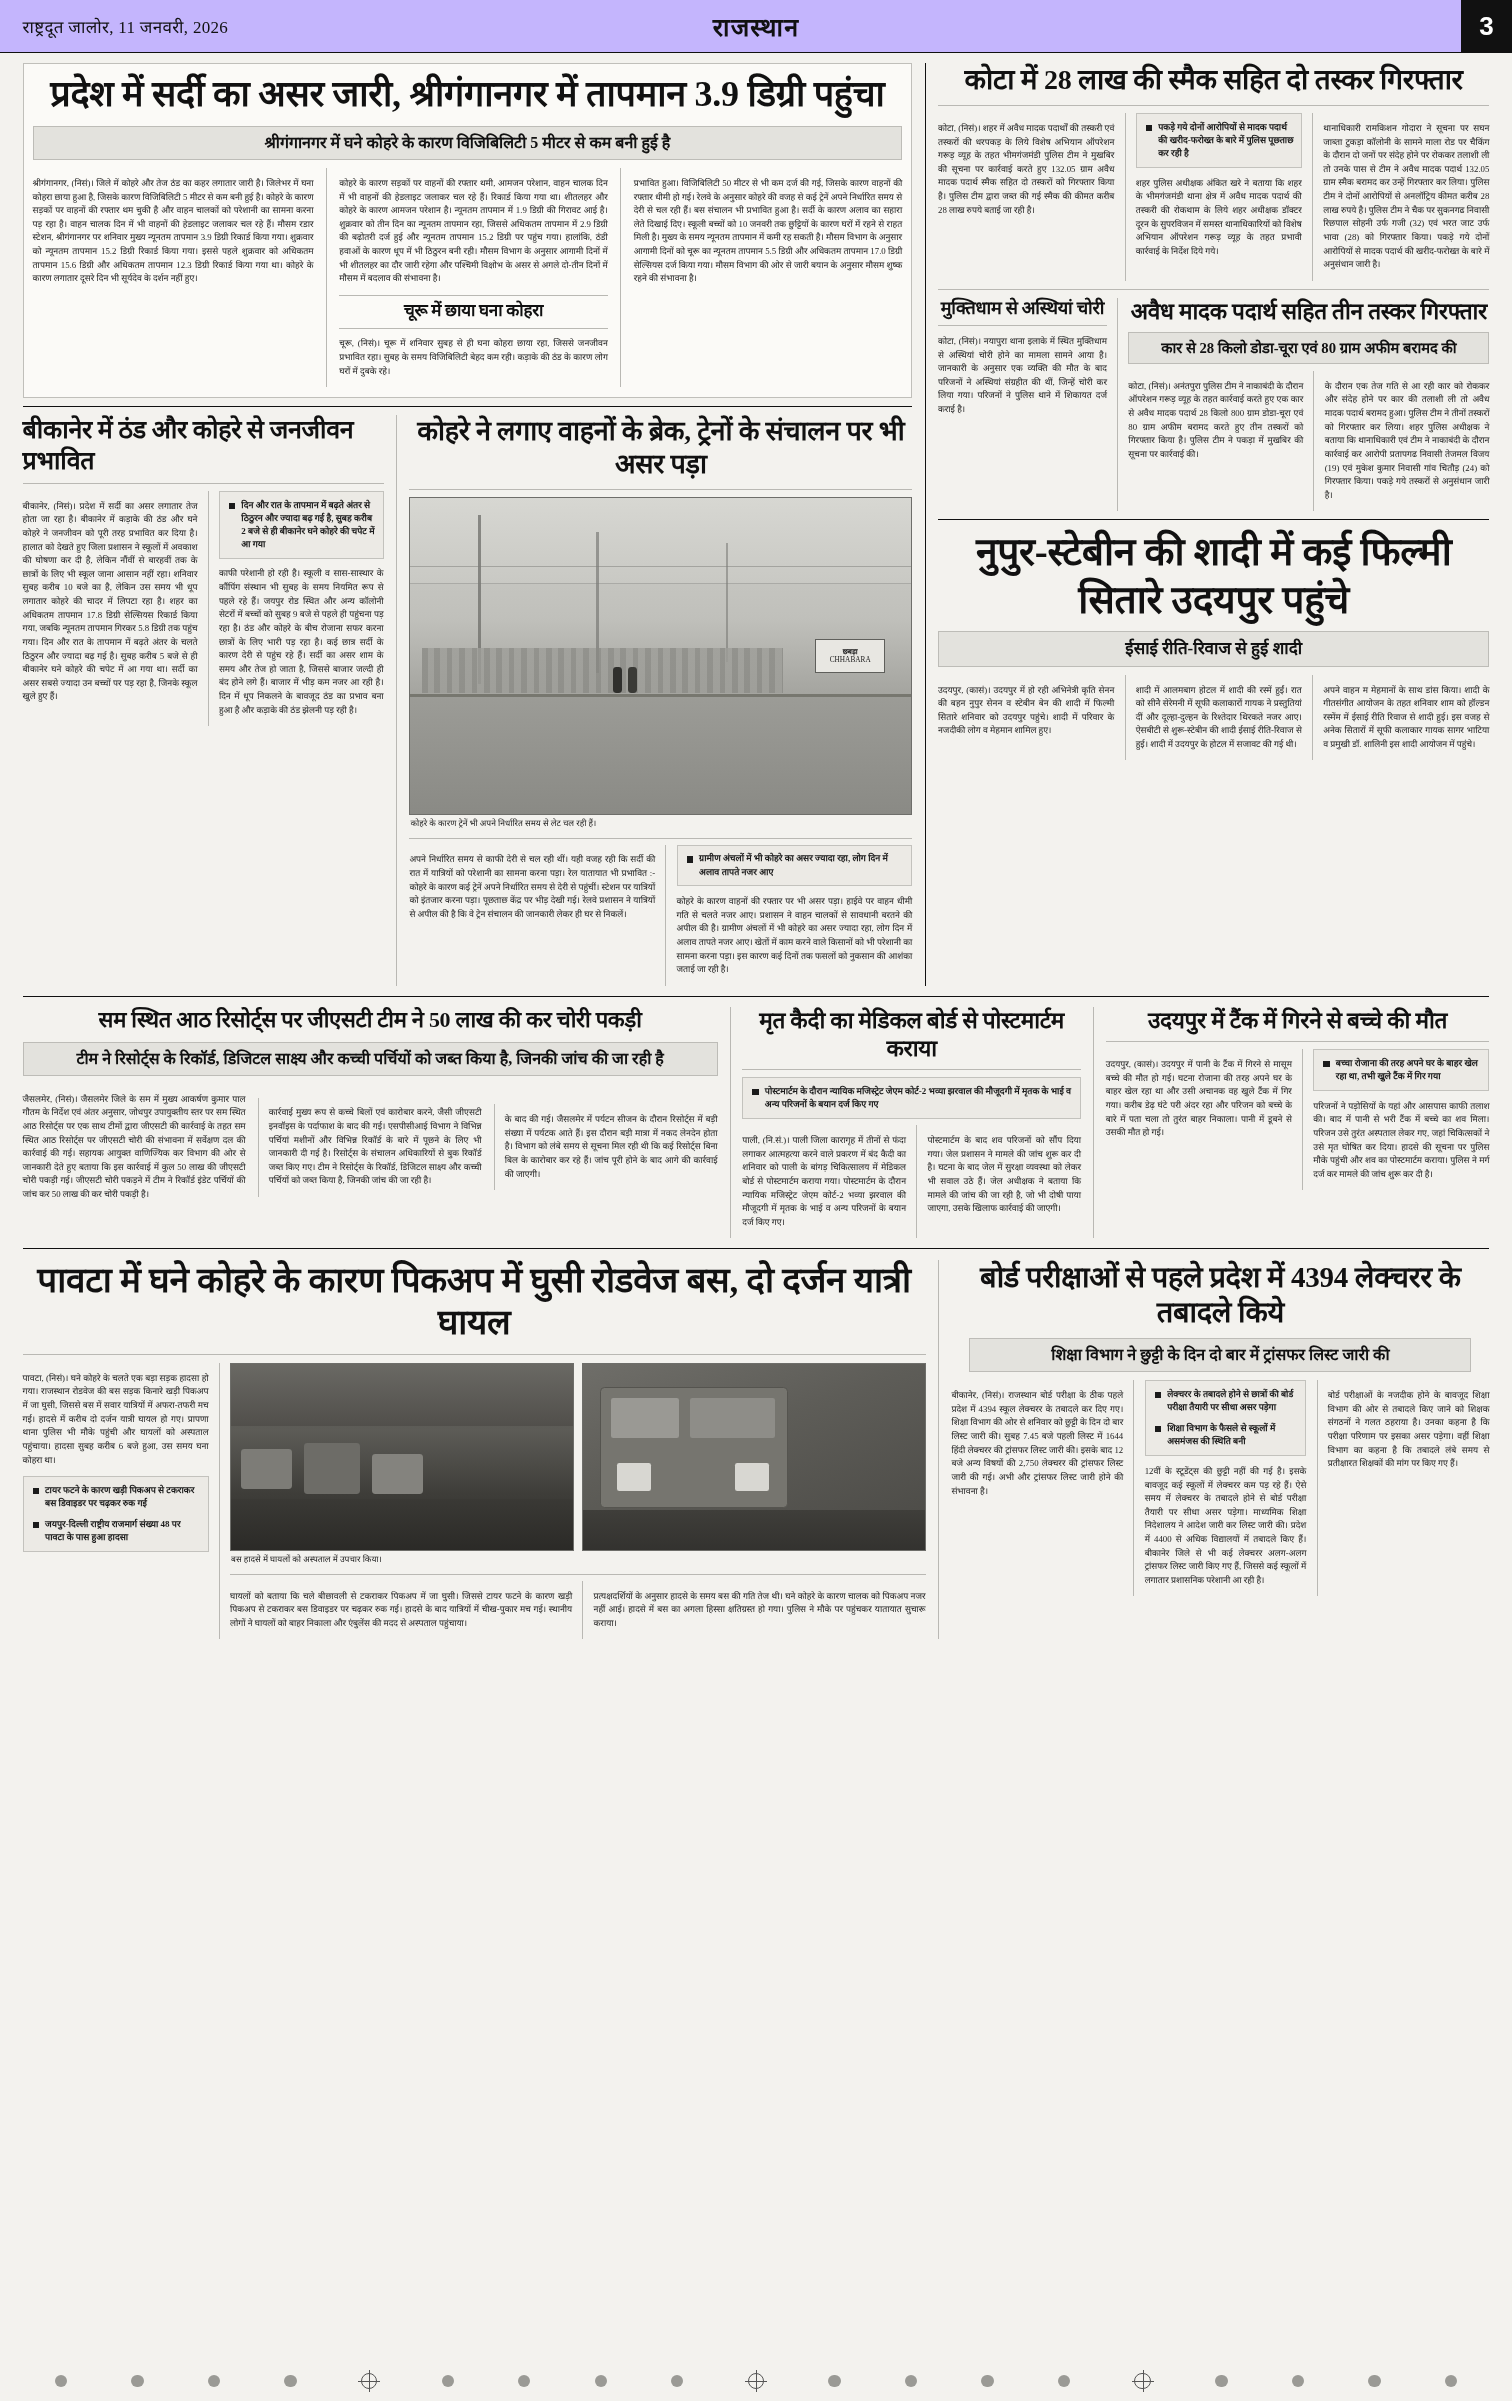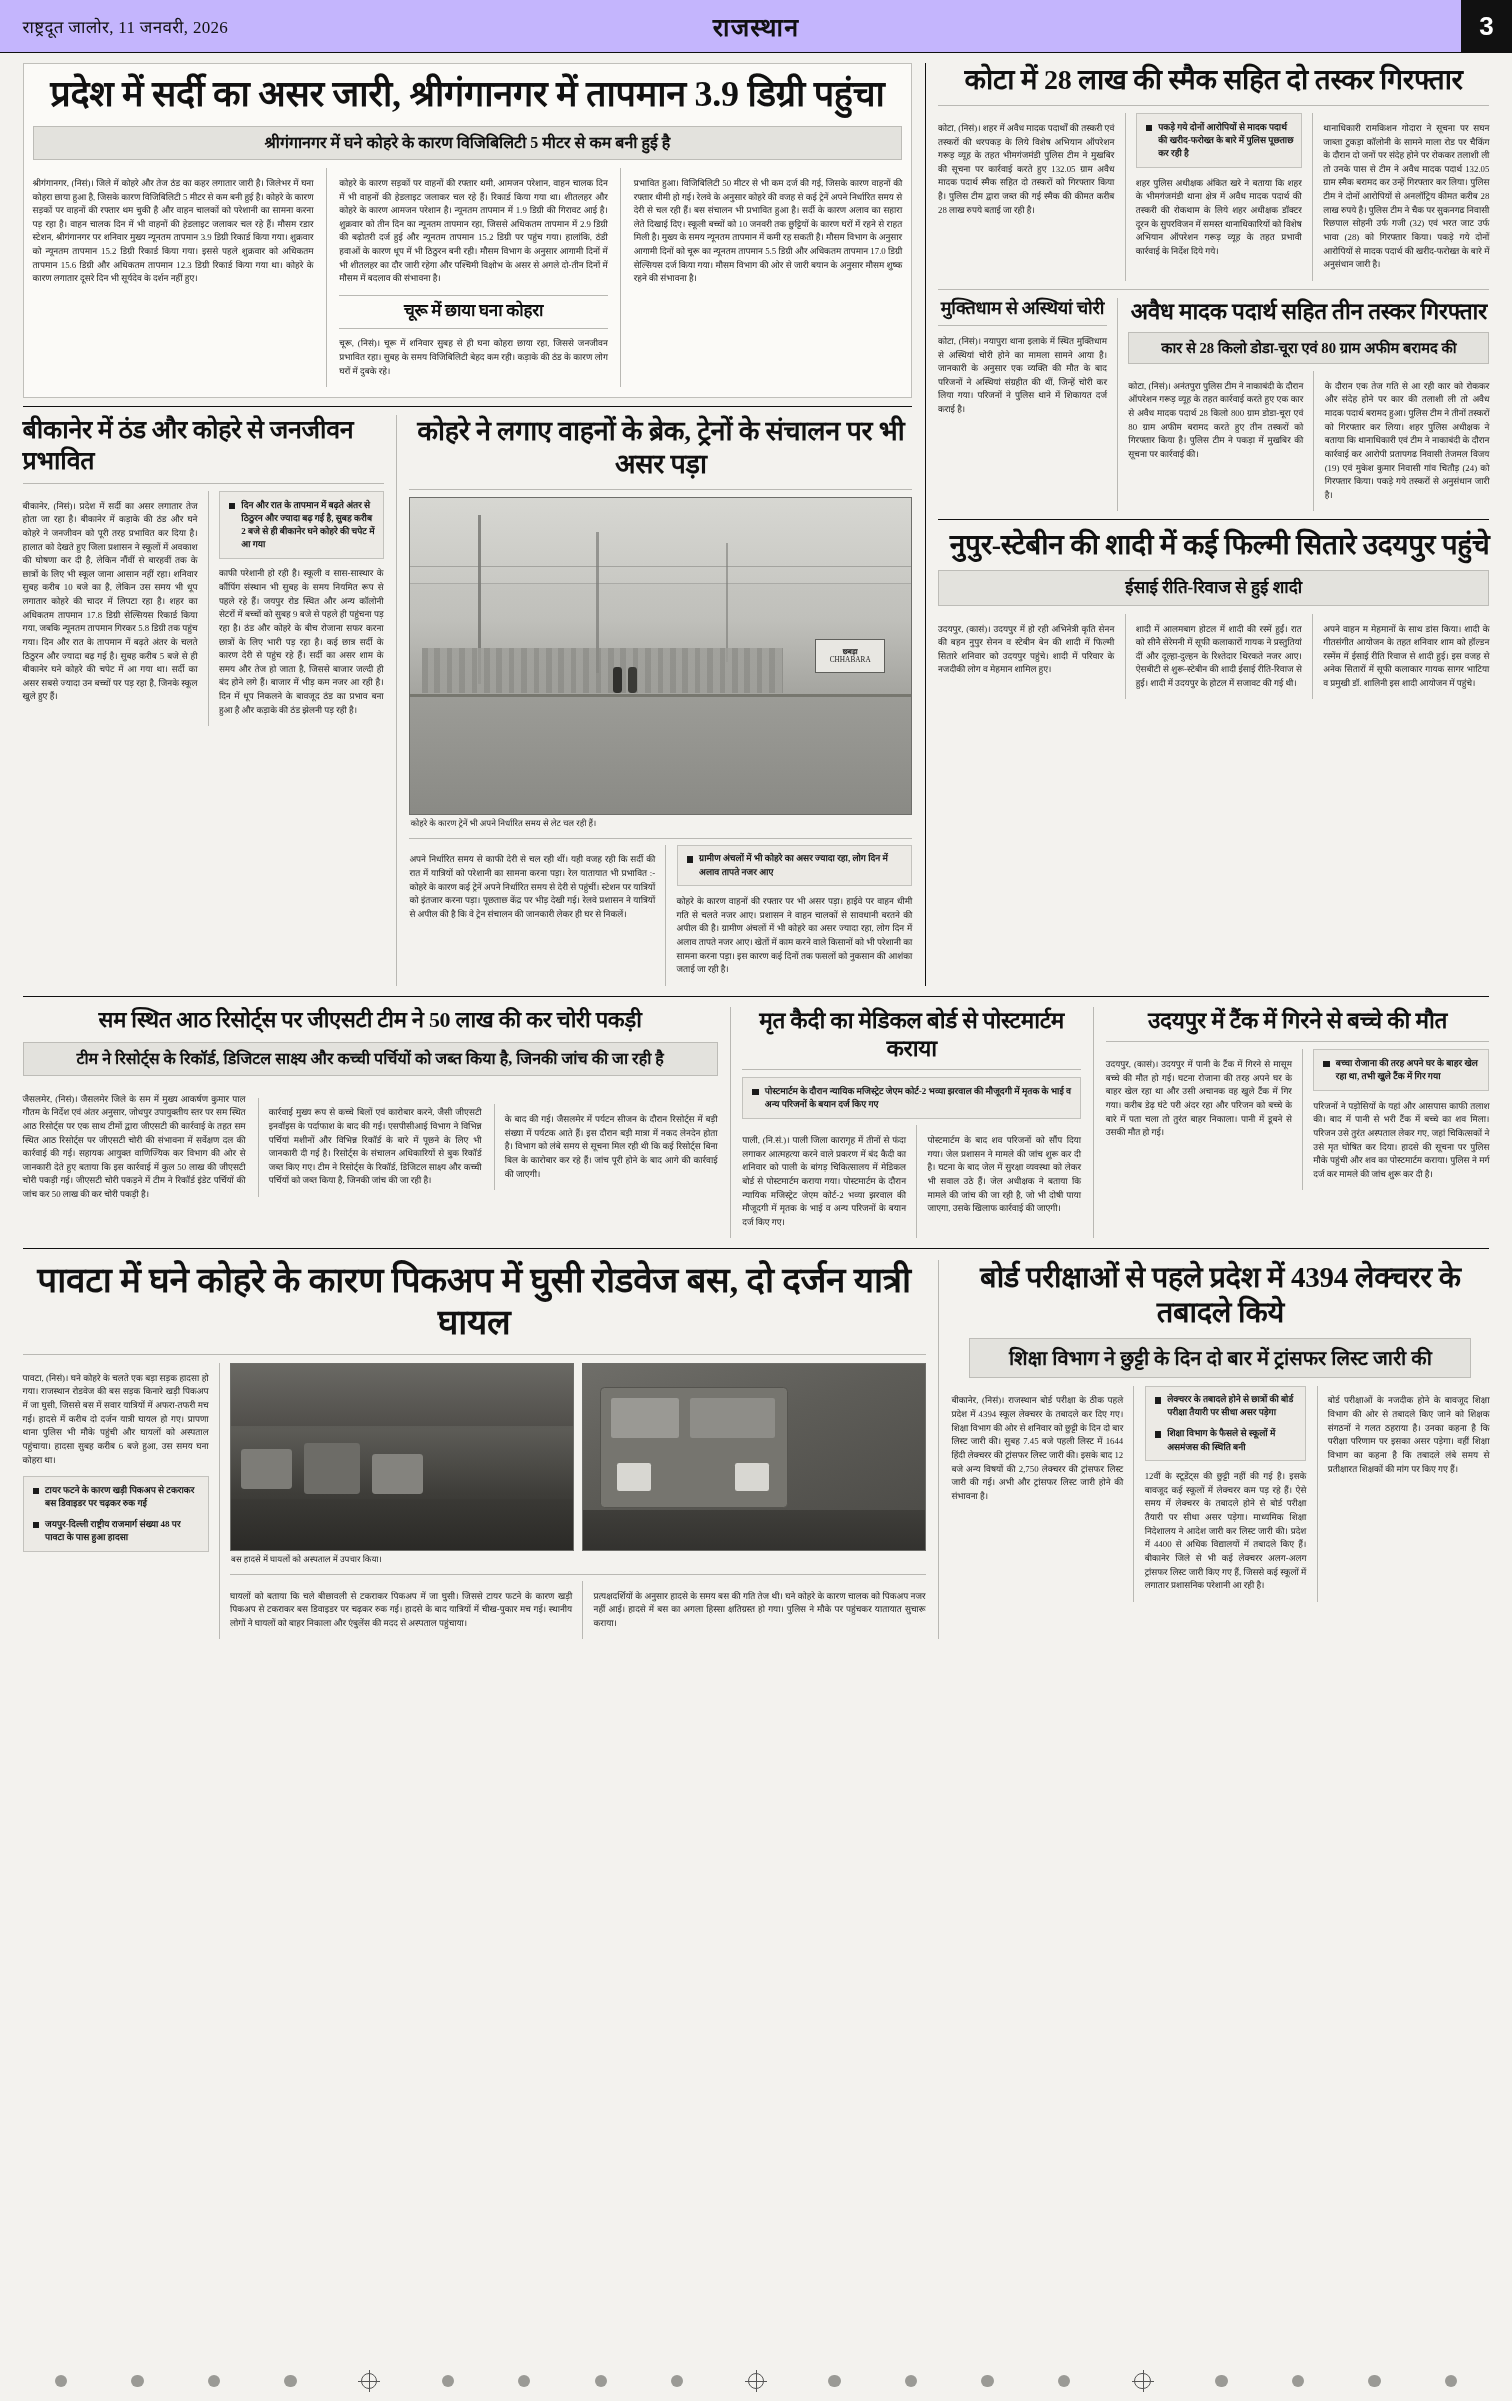--- a/index.html
+++ b/index.html
@@ -307,21 +307,21 @@
                   <p class="body-txt" style="padding-left:10.2px;">के दौरान एक तेज गति से आ रही कार को रोककर और संदेह होने पर कार की तलाशी ली तो अवैध मादक पदार्थ बरामद हुआ। पुलिस टीम ने तीनों तस्करों को गिरफ्तार कर लिया। शहर पुलिस अधीक्षक ने बताया कि थानाधिकारी एवं टीम ने नाकाबंदी के दौरान कार्रवाई कर आरोपी प्रतापगढ निवासी तेजमल विजय (19) एवं मुकेश कुमार निवासी गांव चितौड़ (24) को गिरफ्तार किया। पकड़े गये तस्करों से अनुसंधान जारी है।</p>
                 </div>
             </div>
           </div>
         </div>
       </div>
 
       <div class="hr-thick"></div>
 
       <div>
-        <div class="hl" style="font-size:28px; text-align:right;">नुपुर-स्टेबीन की शादी में कई फिल्मी सितारे उदयपुर पहुंचे</div>
+        <div class="hl" style="font-size:39px; text-align:center;">नुपुर-स्टेबीन की शादी में कई फिल्मी सितारे उदयपुर पहुंचे</div>
         <div class="sub-band" style="font-size:17px; margin:8px 0;">ईसाई रीति-रिवाज से हुई शादी</div>
         <div style="display:flex; gap:10.2px;">
           <div style="flex:1;">
               <p class="body-txt">उदयपुर, (कासं)। उदयपुर में हो रही अभिनेत्री कृति सेनन की बहन नुपुर सेनन व स्टेबीन बेन की शादी में फिल्मी सितारे शनिवार को उदयपुर पहुंचे। शादी में परिवार के नजदीकी लोग व मेहमान शामिल हुए।</p>
             </div>
           <div style="flex:1;" class="col-rule">
               <p class="body-txt" style="padding-left:10.2px;">शादी में आलमबाग होटल में शादी की रस्में हुईं। रात को सीनेे सेरेमनी में सूफी कलाकारों गायक ने प्रस्तुतियां दीं और दूल्हा-दुल्हन के रिश्तेदार थिरकते नजर आए। ऐसबीटी से शुरू-स्टेबीन की शादी ईसाई रीति-रिवाज से हुई। शादी में उदयपुर के होटल में सजावट की गई थी।</p>
             </div>
           <div style="flex:1;" class="col-rule">
               <p class="body-txt" style="padding-left:10.2px;">अपने वाहन म मेहमानों के साथ डांस किया। शादी के गीतसंगीत आयोजन के तहत शनिवार शाम को हॉल्डन रस्मेंम में ईसाई रीति रिवाज से शादी हुई। इस वजह से अनेक सितारों में सूफी कलाकार गायक सागर भाटिया व प्रमुखी डॉ. शालिनी इस शादी आयोजन में पहुंचे।</p>
@@ -455,21 +455,21 @@
                 </div>
             </div>
           </div>
         </div>
       </div>
     </div>
 
     <div style="flex:1;" class="col-rule">
       <div style="padding-left:12.4px;">
         <div class="hl" style="font-size:29px; text-align:center;">बोर्ड परीक्षाओं से पहले प्रदेश में 4394 लेक्चरर के तबादले किये</div>
-        <div class="sub-band" style="font-size:20px; margin:8px 18px;">शिक्षा विभाग ने छुट्टी के दिन दो बार में ट्रांसफर लिस्ट जारी की</div>
+        <div class="sub-band" style="font-size:16px; margin:8px 18px;">शिक्षा विभाग ने छुट्टी के दिन दो बार में ट्रांसफर लिस्ट जारी की</div>
         <div style="display:flex; gap:10.2px;">
           <div style="flex:1;">
               <p class="body-txt">बीकानेर, (निसं)। राजस्थान बोर्ड परीक्षा के ठीक पहले प्रदेश में 4394 स्कूल लेक्चरर के तबादले कर दिए गए। शिक्षा विभाग की ओर से शनिवार को छुट्टी के दिन दो बार लिस्ट जारी की। सुबह 7.45 बजे पहली लिस्ट में 1644 हिंदी लेक्चरर की ट्रांसफर लिस्ट जारी की। इसके बाद 12 बजे अन्य विषयों की 2,750 लेक्चरर की ट्रांसफर लिस्ट जारी की गई। अभी और ट्रांसफर लिस्ट जारी होने की संभावना है।</p>
             </div>
           <div style="flex:1;" class="col-rule">
             <div style="padding-left:10.2px;">
               <div class="bullets" style="margin-bottom:6.8px;">
                 <ul>
                   <li>लेक्चरर के तबादले होने से छात्रों की बोर्ड परीक्षा तैयारी पर सीधा असर पड़ेगा</li>
                   <li>शिक्षा विभाग के फैसले से स्कूलों में असमंजस की स्थिति बनी</li>

